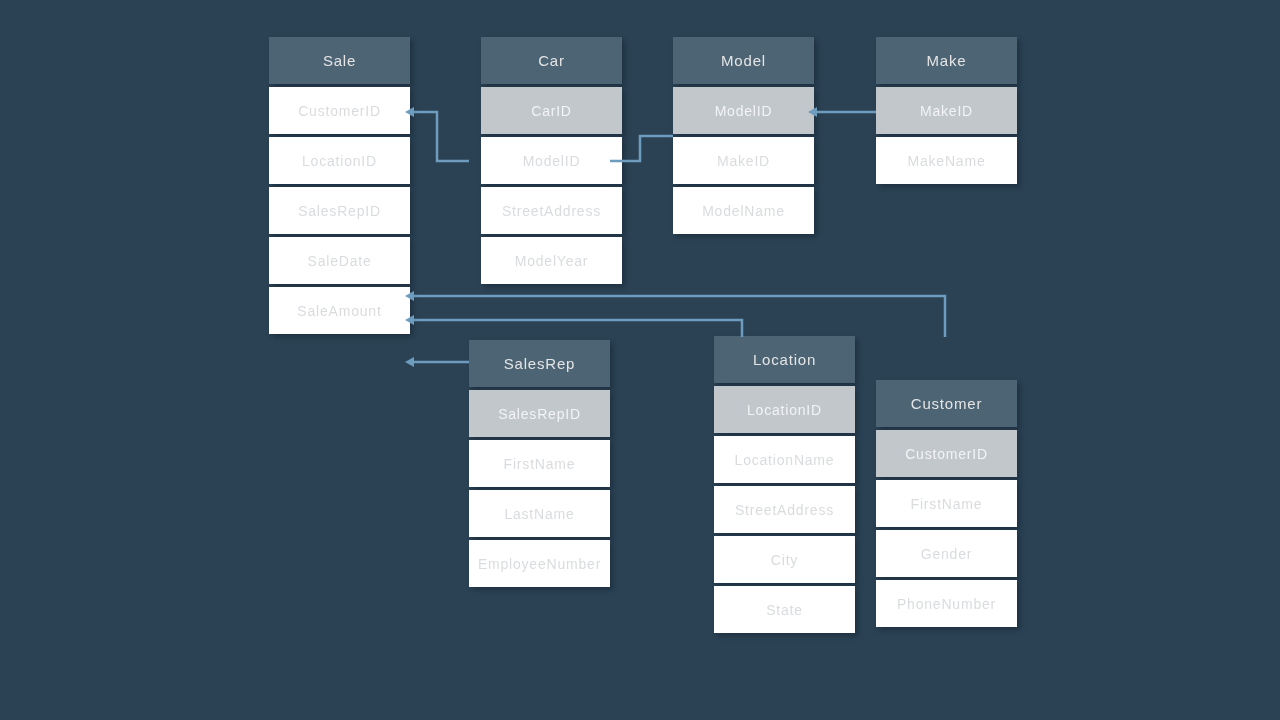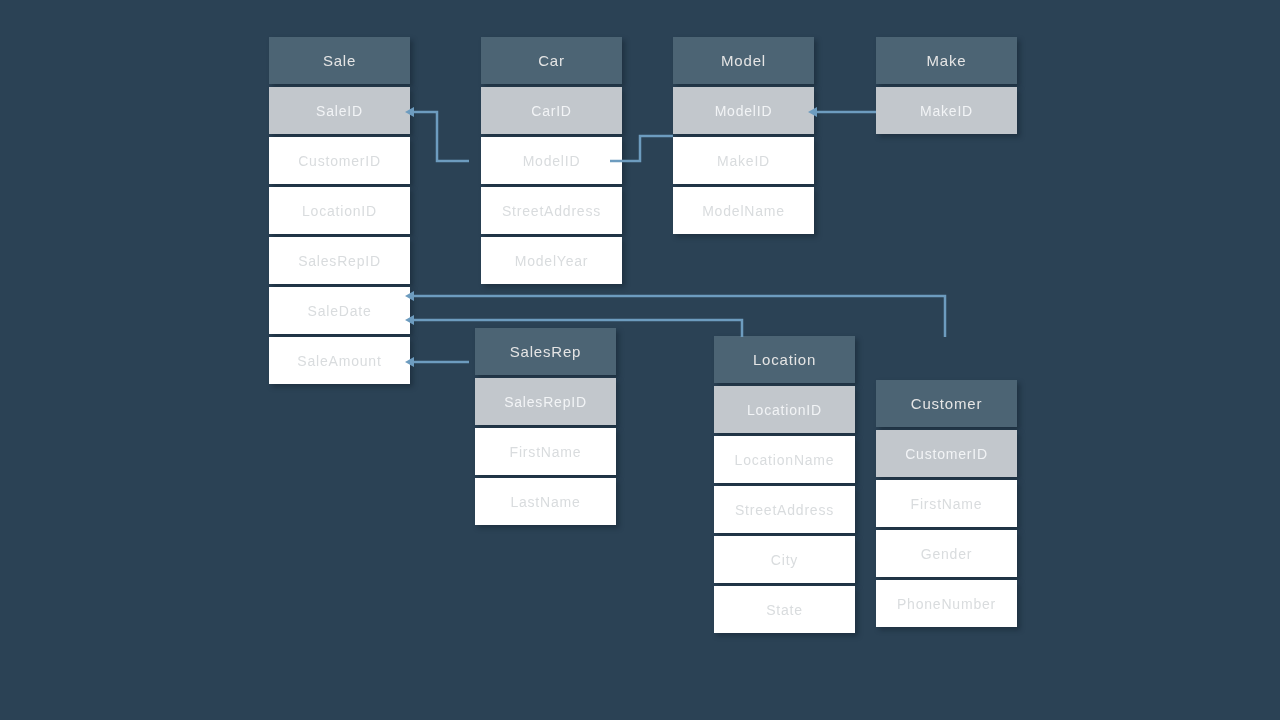--- a/index.html
+++ b/index.html
@@ -17,31 +17,30 @@
   }
   .row.hdr{background:#4c6474;color:#e5e5e5;font-size:15px;}
   .row.pk {background:#c2c7cc;color:#f2f4f6;font-size:14px;}
   .row.fld{background:#ffffff;color:#d9dcde;font-size:14px;}
   #wires{position:absolute;left:0;top:0;width:1280px;height:720px;pointer-events:none;}
   
   #tbl-sale     {left:269px;top:37px;}
   #tbl-car      {left:469px;top:37px;margin-left:12px;}
   #tbl-model    {left:673px;top:37px;}
   #tbl-make     {left:876px;top:37px;}
-  #tbl-salesrep {left:469px;top:328px;margin-left:6px;}
+  #tbl-salesrep {left:469px;top:340px;}
   #tbl-location {left:673px;top:336px;margin-left:41px;}
   #tbl-customer {left:876px;top:336px;margin-top:44px;}
 </style>
 </head>
 <body>
 
 <div class="stage">
   <div class="tbl" id="tbl-sale">
       <div class="row hdr">Sale</div>
-      <div class="row pk">SaleID</div>
       <div class="row fld">CustomerID</div>
       <div class="row fld">LocationID</div>
       <div class="row fld">SalesRepID</div>
       <div class="row fld">SaleDate</div>
       <div class="row fld">SaleAmount</div>
     </div>
   <div class="tbl" id="tbl-car">
       <div class="row hdr">Car</div>
       <div class="row pk">CarID</div>
       <div class="row fld">ModelID</div>
@@ -50,26 +49,28 @@
     </div>
   <div class="tbl" id="tbl-model">
       <div class="row hdr">Model</div>
       <div class="row pk">ModelID</div>
       <div class="row fld">MakeID</div>
       <div class="row fld">ModelName</div>
     </div>
   <div class="tbl" id="tbl-make">
       <div class="row hdr">Make</div>
       <div class="row pk">MakeID</div>
+      <div class="row fld">MakeName</div>
     </div>
   <div class="tbl" id="tbl-salesrep">
       <div class="row hdr">SalesRep</div>
       <div class="row pk">SalesRepID</div>
       <div class="row fld">FirstName</div>
       <div class="row fld">LastName</div>
+      <div class="row fld">EmployeeNumber</div>
     </div>
   <div class="tbl" id="tbl-location">
       <div class="row hdr">Location</div>
       <div class="row pk">LocationID</div>
       <div class="row fld">LocationName</div>
       <div class="row fld">StreetAddress</div>
       <div class="row fld">City</div>
       <div class="row fld">State</div>
     </div>
   <div class="tbl" id="tbl-customer">

